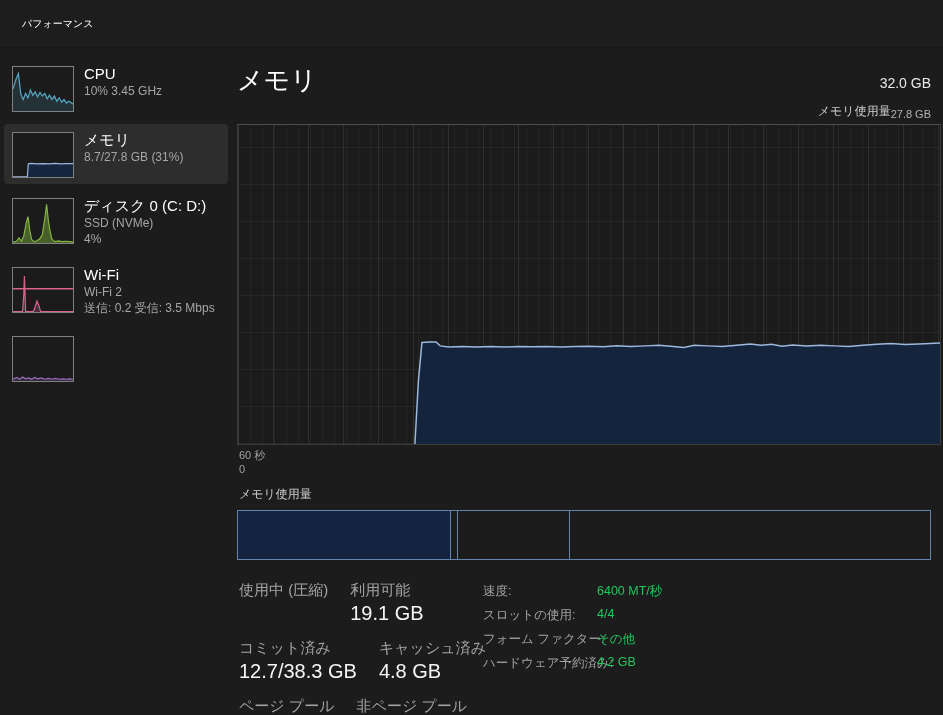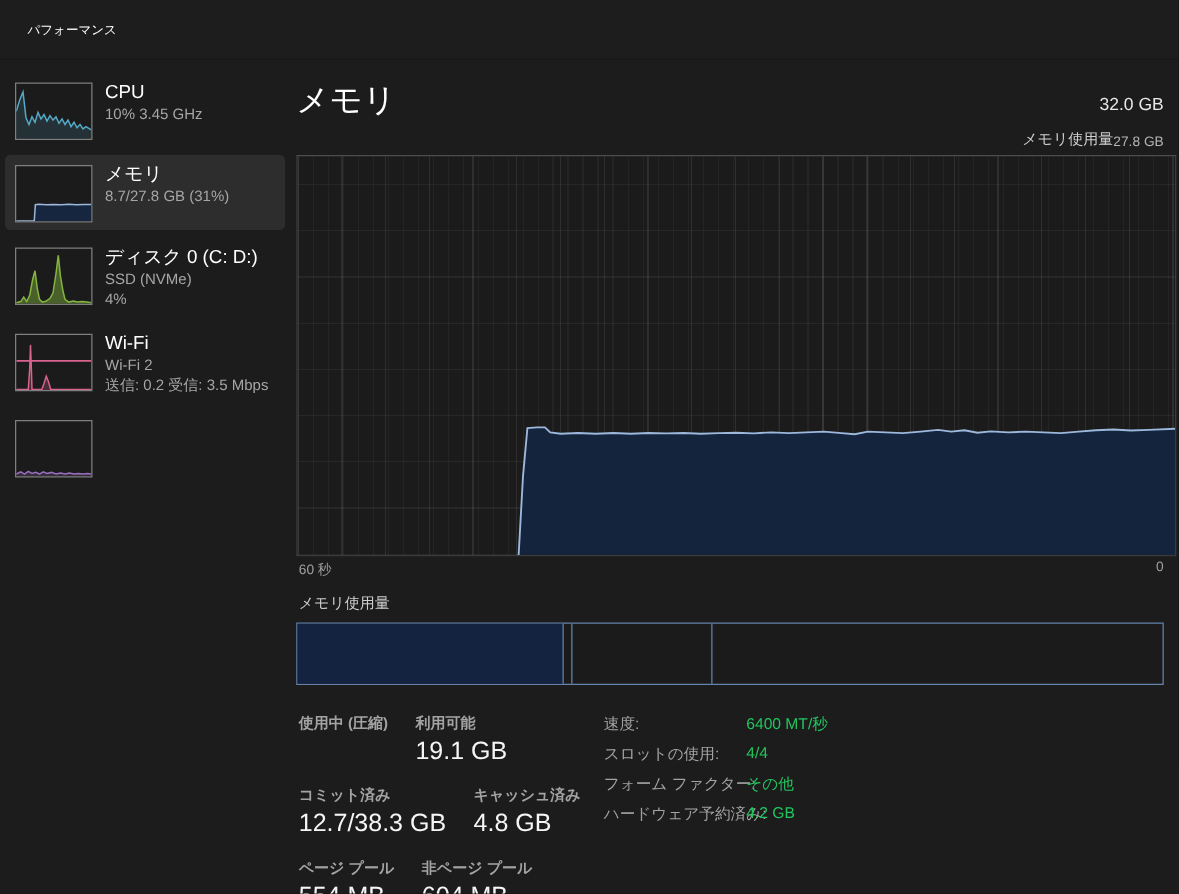--- a/index.html
+++ b/index.html
@@ -41,35 +41,35 @@
   .chart-max { font-size:11px; color:#b3b3b3; }
 
   
   .chart { position:relative; height:321px; background:#1b1b1b;
            border:1px solid; border-color:#4d4d4d #3a3a3a #3a3a3a #3a3a3a;
            background-image:
              repeating-linear-gradient(90deg, rgba(255,255,255,0.085) 0 1px, transparent 1px 35px),
              repeating-linear-gradient(90deg, rgba(255,255,255,0.04) 0 1px, transparent 1px 12px),
              repeating-linear-gradient(0deg,  rgba(255,255,255,0.05) 0 1px, transparent 1px 37px); }
   .chart svg { position:absolute; inset:0; width:100%; height:100%; }
-  .axis-row { display:flex; justify-content:space-between; margin:3px 10px 0 2px; }
+  .axis-row { display:flex; justify-content:space-between; margin:3px 10px 0 2px;flex-direction:column; }
   .axis-label { font-size:11px; color:#a0a0a0; }
 
   
   .comp-label { font-size:12px; color:#cfcfcf; margin:11px 0 7px 2px; }
   .comp-bar { height:50px; margin-right:10px; border:1px solid #6483ad; display:flex; background:#1b1b1b; }
   .comp-seg { height:100%; }
   .comp-seg + .comp-seg { border-left:1px solid #6483ad; }
   .comp-seg.filled { background:#142440; }
 
   
   .stats { display:flex; margin:22px 0 0 2px; }
   .stats-left { width:244px; flex:none; }
   .stat-row { display:flex; gap:22px; margin-bottom:14px; }
-  .stat-label { font-size:12px; color:#a3a3a3; line-height:16px; white-space:nowrap;font-weight:bold; }
+  .stat-label { font-size:15px; color:#a3a3a3; line-height:16px; white-space:nowrap; }
   .stat-value { font-size:20px; color:#f5f5f5; line-height:26px; margin-top:2px; white-space:nowrap; }
   .stats-right { margin-left:0; padding-top:1px; }
   .kv-row { display:flex; margin-bottom:7px; }
   .kv-label { width:114px; flex:none; font-size:12.5px; color:#a3a3a3; white-space:nowrap; }
   .kv-value { font-size:12.5px; color:#22c55e; white-space:nowrap; }
 </style>
 </head>
 <body>
 
 <div class="app">

